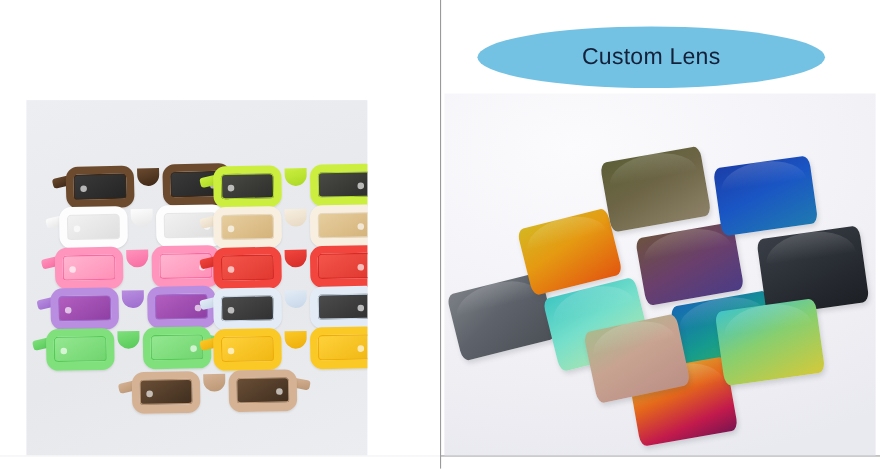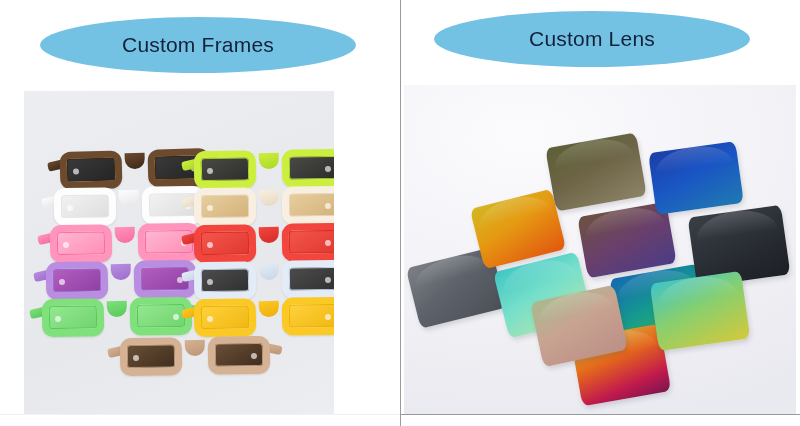--- a/index.html
+++ b/index.html
@@ -54,21 +54,21 @@
     display: flex;
     align-items: center;
     justify-content: center;
     border-radius: 50%;
     color: #14213a;
     font-size: 21px;
     letter-spacing: 0.2px;
     white-space: nowrap;
   }
   .pill-left  { left: 40px;  top: 17px; width: 316px; height: 56px; }
-  .pill-right { left: 434px; top: 11px; width: 316px; height: 56px; }
+  .pill-right { left: 434px; top: 24px; width: 316px; height: 56px; }
 
   
   .photo {
     position: absolute;
     overflow: hidden;
   }
   .photo-left {
     left: 24px; top: 91px; width: 310px; height: 323px;
     background:
       linear-gradient(160deg, #eceef1 0%, #e8eaee 35%, #e6e8ec 62%, #ebedf0 100%);
@@ -144,23 +144,20 @@
     border-radius: 50% 50% 40% 40% / 100% 100% 0 0;
     background: linear-gradient(180deg, rgba(255,255,255,0.16), rgba(255,255,255,0));
     pointer-events: none;
   }
 </style>
 </head>
 <body>
 
 <div class="board">
 
-  <div class="pill pill-left" style="background: rgb(116, 194, 227); color: rgb(20, 33, 58);">
-    <span>Custom Frames</span>
-  </div>
 
   <div class="photo photo-left" id="photo-left">
       <div class="glasses" style="left: 36px; top: 56px; transform: rotate(-1.5deg);">
         <div class="g-temple tl" style="background: linear-gradient(165deg, rgb(107, 74, 46) 0%, rgb(60, 39, 23) 100%);"></div>
         <div class="g-temple tr" style="background: linear-gradient(165deg, rgb(107, 74, 46) 0%, rgb(60, 39, 23) 100%);"></div>
         <div class="g-lens left" style="border-color: rgb(107, 74, 46); background: linear-gradient(150deg, rgb(58, 58, 58) 0%, rgb(36, 36, 36) 100%); box-shadow: rgb(60, 39, 23) 0px 0px 0px 1px inset, rgba(0, 0, 0, 0.1) 0px 1px 2px;">
           <div class="g-hinge hl"></div>
         </div>
         <div class="g-lens right" style="border-color: rgb(107, 74, 46); background: linear-gradient(150deg, rgb(58, 58, 58) 0%, rgb(36, 36, 36) 100%); box-shadow: rgb(60, 39, 23) 0px 0px 0px 1px inset, rgba(0, 0, 0, 0.1) 0px 1px 2px;">
           <div class="g-hinge hr"></div>

